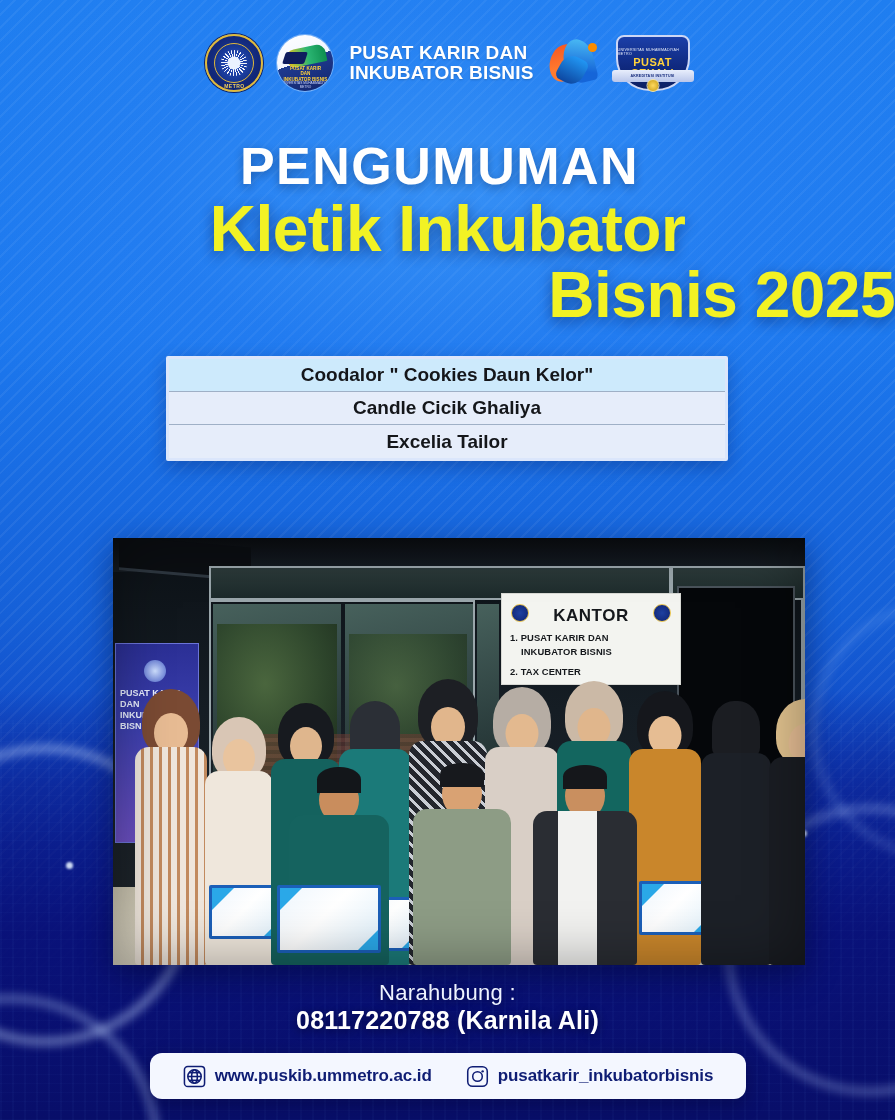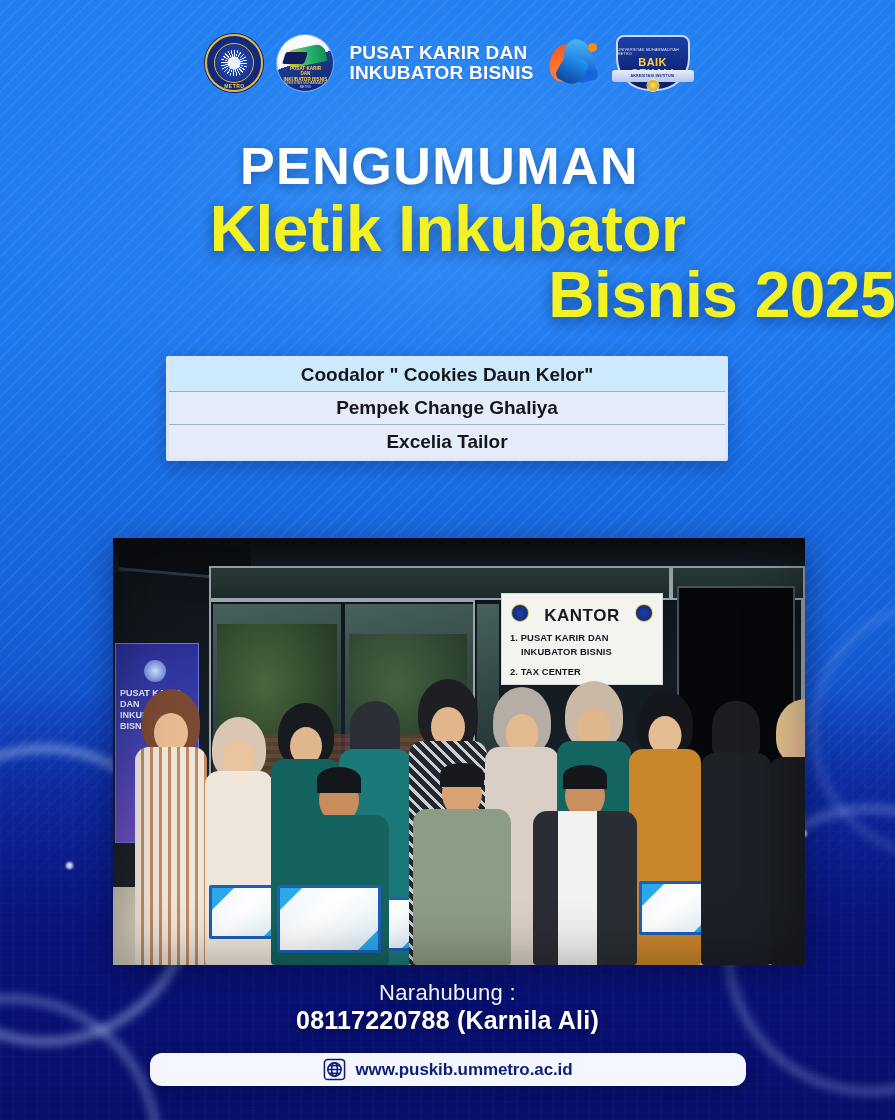--- a/index.html
+++ b/index.html
@@ -182,21 +182,21 @@
   }
   .ph-wall{position:absolute;inset:0;background:linear-gradient(180deg,#0c1116 0%,#151d24 40%,#20262c 100%);}
   .ph-ceiling{position:absolute;left:0;right:0;top:0;height:34px;background:linear-gradient(180deg,#0a0d11,#161d24);}
   .ph-monitor{position:absolute;left:6px;top:4px;width:132px;height:34px;background:#0b0e12;transform:skewY(5deg);
     border-bottom:3px solid #2e3740;}
   .ph-win{position:absolute;background:linear-gradient(180deg,#2c3a3a 0%, #1d2a2b 100%);
     border:2px solid #9aa6ab;}
   .ph-glass{position:absolute;background:linear-gradient(165deg,#47615c 0%,#2a3c3c 55%,#16211f 100%);}
   .ph-tree{position:absolute;background:radial-gradient(ellipse at 40% 40%, #4e6b3c 0%, #2c4426 60%, #1a2a18 100%);}
   .ph-brick{position:absolute;background:repeating-linear-gradient(0deg,#6b3a32 0 4px,#8a4b40 4px 8px);}
-  .ph-sign{position:absolute;left:388px;top:55px;width:162px;height:92px;background:#f3f4f0;
+  .ph-sign{position:absolute;left:388px;top:55px;width:180px;height:92px;background:#f3f4f0;
     border:1px solid #d8d9d4;}
   .ph-sign .badge{position:absolute;width:18px;height:18px;border-radius:50%;
     background:radial-gradient(circle,#1e40a0,#0e2270);border:1.5px solid #e8c44e;top:10px;}
   .ph-sign .b1{left:9px;} .ph-sign .b2{right:9px;}
   .ph-sign .h{position:absolute;left:0;right:0;top:12px;text-align:center;font-size:17px;font-weight:bold;color:#15181c;letter-spacing:.5px;}
   .ph-sign .l{position:absolute;left:8px;font-size:9.4px;color:#15181c;font-weight:bold;letter-spacing:.1px;}
   .ph-sign .l1{top:38px;} .ph-sign .l2{top:52px;left:19px;} .ph-sign .l3{top:72px;}
   .ph-door{position:absolute;left:564px;top:48px;width:118px;height:300px;background:#05070a;border:2px solid #4a535b;}
   .ph-floor{position:absolute;left:0;right:0;bottom:0;height:78px;background:linear-gradient(180deg,#c8c2ae,#ded8c6);}
   .ph-banner{position:absolute;left:2px;top:105px;width:84px;height:200px;
@@ -223,21 +223,21 @@
     position:absolute; left:0; right:0; top:980px; text-align:center; z-index:7;
     color:#eef3ff; font-size:22px; letter-spacing:.3px;
     text-shadow:0 2px 8px rgba(0,0,30,.55);
   }
   .phone{
     position:absolute; left:0; right:0; top:1006px; text-align:center; z-index:7;
     color:#ffffff; font-size:25px; font-weight:bold; letter-spacing:.2px;
     text-shadow:0 2px 8px rgba(0,0,30,.55);
   }
   .pillbar{
-    position:absolute; left:150px; top:1053px; width:596px; height:33px; z-index:7;
+    position:absolute; left:150px; top:1053px; width:596px; height:46px; z-index:7;
     background:#f4f7ff; border-radius:12px;
     box-shadow:0 6px 18px rgba(0,0,40,.35);
     display:flex; align-items:center; justify-content:center; gap:34px;
   }
   .pill-item{display:flex;align-items:center;gap:9px;
     color:#0f1d74; font-size:17px; font-weight:bold; letter-spacing:-.1px;}
   .ic{width:23px;height:23px;flex:0 0 auto;}
   .ic svg{display:block;}
 </style>
 </head>
@@ -291,38 +291,38 @@
           <div class="b"></div>
           <div class="c"></div>
           <div class="d"></div>
         </div>
     </div>
 
     <div class="logo">
       <div class="shield">
         <div class="body">
           <div class="t1">UNIVERSITAS MUHAMMADIYAH METRO</div>
-          <div class="t2">BAIK</div>
+          <div class="t2">PUSAT</div>
           <div class="t2">SEKALI</div>
         </div>
         <div class="ribbon">AKREDITASI INSTITUSI</div>
         <div class="medal"></div>
       </div>
     </div>
   </div>
 
   <div class="pengumuman">PENGUMUMAN</div>
   <div class="maintitle">
     <span class="l1">Kletik Inkubator</span>
     <span class="l2">Bisnis 2025</span>
   </div>
 
   <div class="list">
     <div class="row odd">Coodalor " Cookies Daun Kelor"</div>
-    <div class="row even">Pempek Change Ghaliya</div>
+    <div class="row even">Candle Cicik Ghaliya</div>
     <div class="row even">Excelia Tailor</div>
   </div>
 
   <div class="photo">
     <div class="ph-wall"></div>
     <div class="ph-ceiling"></div>
     <div class="ph-monitor"></div>
 
     <div class="ph-win" style="left:96px;top:28px;width:462px;height:34px;"></div>
     <div class="ph-win" style="left:558px;top:28px;width:134px;height:34px;"></div>
@@ -440,14 +440,24 @@
           <circle cx="12" cy="12" r="7"></circle>
           <ellipse cx="12" cy="12" rx="3" ry="7"></ellipse>
           <line x1="5" y1="12" x2="19" y2="12"></line>
           <line x1="6.2" y1="8" x2="17.8" y2="8"></line>
           <line x1="6.2" y1="16" x2="17.8" y2="16"></line>
         </svg>
       </span>
       <span>www.puskib.ummetro.ac.id</span>
     </div>
 
+    <div class="pill-item">
+      <span class="ic">
+        <svg viewBox="0 0 24 24" width="23" height="23" fill="none" stroke="#0f1d74" stroke-width="1.6">
+          <rect x="1.8" y="1.8" width="20.4" height="20.4" rx="5"></rect>
+          <circle cx="12" cy="12" r="5"></circle>
+          <circle cx="17.4" cy="6.6" r="1.25" fill="#0f1d74" stroke="none"></circle>
+        </svg>
+      </span>
+      <span>pusatkarir_inkubatorbisnis</span>
+    </div>
   </div>
 </div>
 
 </body></html>

